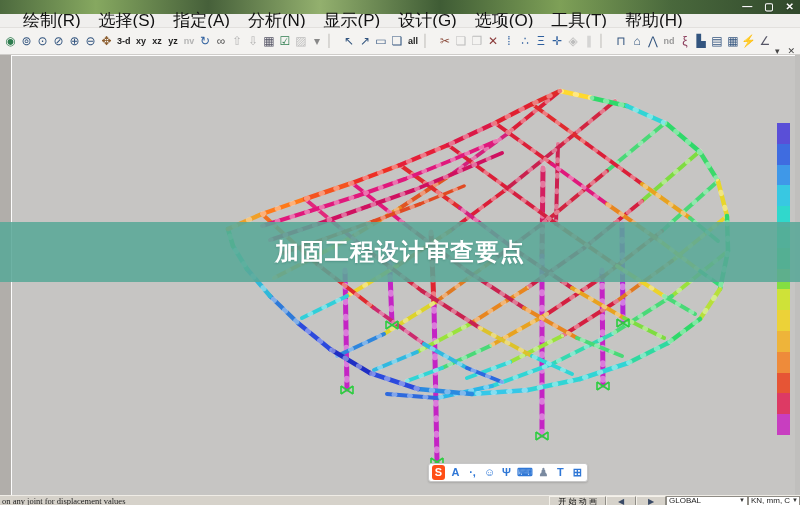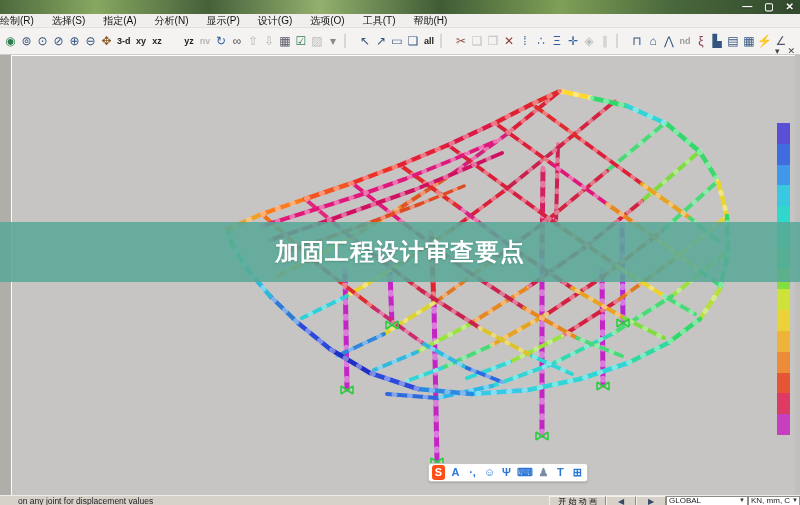--- a/index.html
+++ b/index.html
@@ -11,22 +11,22 @@
   
   .titlebar{
     position:absolute; left:0; top:0; width:800px; height:14px;
     background:linear-gradient(90deg,#4d6a3e,#86a860 12%,#46603a 26%,#93b06e 40%,#3f5c35 55%,#7ea057 70%,#49683c 84%,#31492c);
   }
   .win-controls{ position:absolute; right:6px; top:0; height:14px; display:flex; gap:12px; align-items:center; }
   .win-btn{ color:#fff; font-size:10px; font-weight:bold; line-height:14px; cursor:default; text-shadow:0 1px 1px rgba(0,0,0,.4); }
   
   .menubar{
     position:absolute; left:0; top:14px; width:800px; height:14px;
-    background:#f0efed; display:flex; align-items:center; padding-left:0; gap:18px;
-    border-bottom:1px solid #e2e0dd; font-size:10px; color:#111;
+    background:#f0efed; display:flex; align-items:center; padding-left:23px; gap:18px;
+    border-bottom:1px solid #e2e0dd; font-size:17px; color:#111;
   }
   .menu-item{ white-space:nowrap; }
   
   .toolbar{
     position:absolute; left:0; top:28px; width:800px; height:27px;
     background:#f4f3f1; border-bottom:1px solid #cfcdca;
     display:flex; align-items:center; padding:0 3px; gap:1px; overflow:hidden;
   }
   .tb-icon{
     display:inline-flex; align-items:center; justify-content:center;
@@ -61,21 +61,21 @@
     background:#fff; border:1px solid #c7c7c7; border-radius:3px;
     display:flex; align-items:center; padding:0 3px; gap:4px; box-shadow:0 1px 2px rgba(0,0,0,.15);
   }
   .ime-icon{ font-size:11px; font-weight:bold; line-height:15px; display:inline-flex; align-items:center; justify-content:center; min-width:13px; height:15px; border-radius:3px; }
   
   .statusbar{
     position:absolute; left:0; top:495px; width:800px; height:10px;
     background:#d6d2ca; border-top:1px solid #efece6;
     display:flex; align-items:center; font-size:8.5px; color:#222;
   }
-  .status-msg{ flex:1; padding-left:18px; font-family:Liberation Sans, sans-serif; white-space:nowrap; overflow:hidden; }
+  .status-msg{ flex:1; padding-left:2px; font-family:Liberation Serif, serif; white-space:nowrap; overflow:hidden; }
   .sb-btn{
     height:10px; line-height:9px; font-size:8px; padding:0 8px; background:#d6d2ca;
     border:1px solid; border-color:#f4f1ea #8f8c85 #8f8c85 #f4f1ea; white-space:nowrap;
   }
   .sb-arrow{ width:30px; text-align:center; color:#3a4a66; }
   .sb-select{
     height:10px; line-height:9px; font-size:8px; background:#fff; border:1px solid #8f8c85;
     display:flex; align-items:center; padding:0 2px; gap:2px; white-space:nowrap;
   }
   .sb-select .caret{ margin-left:auto; font-size:6px; color:#333; }
@@ -111,21 +111,21 @@
 <span class="tb-icon" style="color: rgb(46, 125, 79);">◉</span>
     <span class="tb-icon" style="color: rgb(51, 85, 127);">⊚</span>
     <span class="tb-icon" style="color: rgb(51, 85, 127);">⊙</span>
     <span class="tb-icon" style="color: rgb(51, 85, 127);">⊘</span>
     <span class="tb-icon" style="color: rgb(51, 85, 127);">⊕</span>
     <span class="tb-icon" style="color: rgb(51, 85, 127);">⊖</span>
     <span class="tb-icon" style="color: rgb(138, 90, 42);">✥</span>
     <span class="tb-icon tb-txt" style="color: rgb(34, 34, 34);">3-d</span>
     <span class="tb-icon tb-txt" style="color: rgb(34, 34, 34);">xy</span>
     <span class="tb-icon tb-txt" style="color: rgb(34, 34, 34);">xz</span>
-    <span class="tb-icon tb-txt" style="color: rgb(34, 34, 34); margin-left: 16px;">yz</span>
+    <span class="tb-icon tb-txt" style="color: rgb(34, 34, 34);">yz</span>
     <span class="tb-icon tb-txt" style="color: rgb(180, 180, 180);">nv</span>
     <span class="tb-icon" style="color: rgb(46, 95, 158);">↻</span>
     <span class="tb-icon" style="color: rgb(85, 85, 85);">∞</span>
     <span class="tb-icon" style="color: rgb(180, 180, 180);">⇧</span>
     <span class="tb-icon" style="color: rgb(180, 180, 180);">⇩</span>
     <span class="tb-icon" style="color: rgb(85, 85, 102);">▦</span>
     <span class="tb-icon" style="color: rgb(46, 125, 79);">☑</span>
     <span class="tb-icon" style="color: rgb(189, 189, 189);">▨</span>
     <span class="tb-icon" style="color: rgb(136, 136, 136);">▾</span>
     <span class="tb-icon" style="color: rgb(201, 199, 196);">▏</span>

